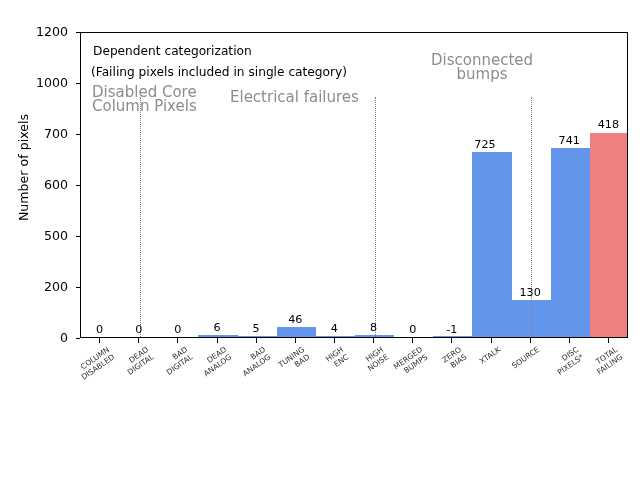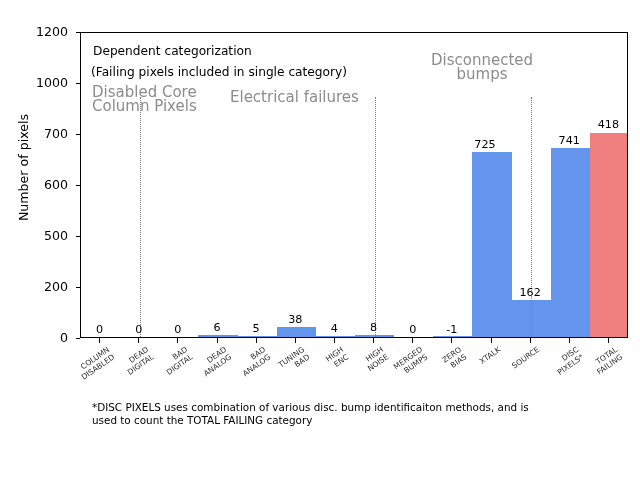--- a/index.html
+++ b/index.html
@@ -238,35 +238,33 @@
       <div class="xtick-mark" style="left: 529.643px;"></div>
       <div class="xtick-text" style="left: 446.143px;">SOURCE</div>
       <div class="xtick-mark" style="left: 568.786px;"></div>
       <div class="xtick-text" style="left: 485.286px;">DISC
 PIXELS*</div>
       <div class="xtick-mark" style="left: 607.929px;"></div>
       <div class="xtick-text" style="left: 524.429px;">TOTAL
 FAILING</div>
     </div>
 
-  <div id="footnote">*DISC PIXELS uses combination of various disc. bump identificaiton methods, and is
-used to count the TOTAL FAILING category</div>
 
 <div class="bar-value" style="left: 69.5714px; width: 60px; top: 324px;">0</div>
     <div class="bar-value" style="left: 108.714px; width: 60px; top: 324px;">0</div>
     <div class="bar-value" style="left: 147.857px; width: 60px; top: 324px;">0</div>
     <div class="bar-value" style="left: 187px; width: 60px; top: 322.47px;">6</div>
     <div class="bar-value" style="left: 226.143px; width: 60px; top: 322.725px;">5</div>
-    <div class="bar-value" style="left: 265.286px; width: 60px; top: 314.31px;">38</div>
+    <div class="bar-value" style="left: 265.286px; width: 60px; top: 314.31px;">46</div>
     <div class="bar-value" style="left: 304.429px; width: 60px; top: 322.98px;">4</div>
     <div class="bar-value" style="left: 343.571px; width: 60px; top: 321.96px;">8</div>
     <div class="bar-value" style="left: 382.714px; width: 60px; top: 324px;">0</div>
     <div class="bar-value" style="left: 421.857px; width: 60px; top: 324px;">-1</div>
     <div class="bar-value" style="left: 455px; width: 60px; top: 139.125px;">725</div>
-    <div class="bar-value" style="left: 500.143px; width: 60px; top: 287.025px;">162</div>
+    <div class="bar-value" style="left: 500.143px; width: 60px; top: 287.025px;">130</div>
     <div class="bar-value" style="left: 539.286px; width: 60px; top: 135.045px;">741</div>
     <div class="bar-value" style="left: 578.429px; width: 60px; top: 119.49px;">418</div>
     <div class="annot annot-dark" style="left: 93px; top: 45px; width: 300px;">Dependent categorization</div>
     <div class="annot annot-dark" style="left: 91px; top: 66px; width: 340px;">(Failing pixels included in single category)</div>
     <div class="annot annot-grey" style="left: 230px; top: 91px; width: 130px;">Electrical failures</div>
     <div class="annot annot-grey" style="left: 92px; top: 86px; width: 120px;">Disabled Core
 Column Pixels</div>
     <div class="annot annot-grey annot-center" style="left: 422px; top: 54px; width: 120px;">Disconnected
 bumps</div>
   </div>

